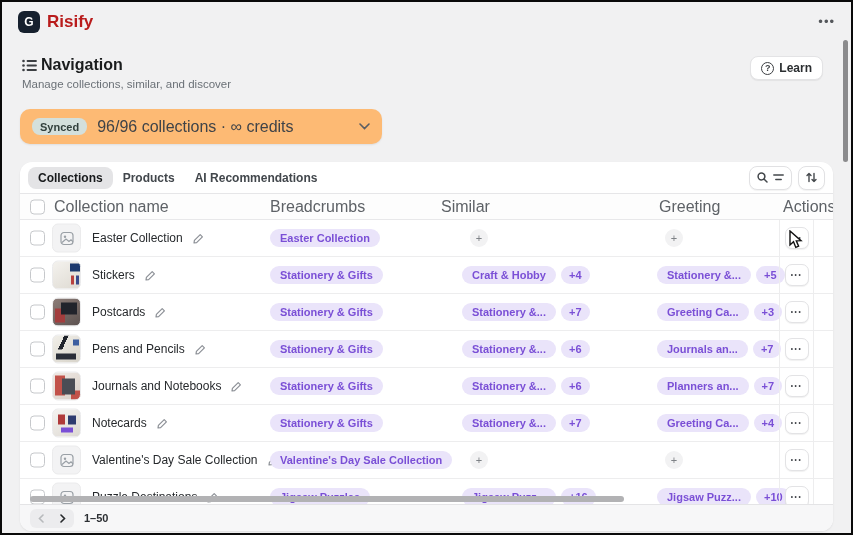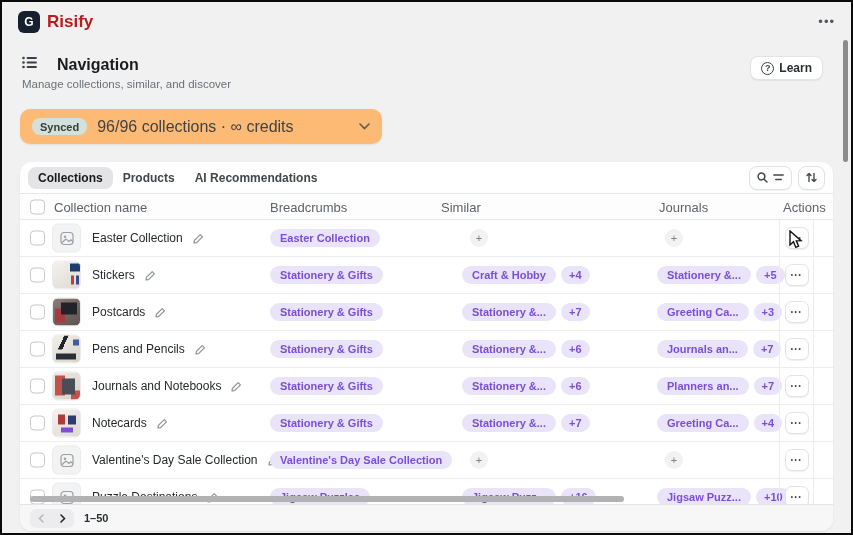--- a/index.html
+++ b/index.html
@@ -15,21 +15,21 @@
   
   .appbar { height:40px; display:flex; align-items:center; justify-content:space-between; padding:0 16px; }
   .app-id { display:flex; align-items:center; gap:7px; }
   .app-logo { width:22px; height:22px; border-radius:6px; background:#16202e; color:#fff;
     display:flex; align-items:center; justify-content:center; font-size:12px; font-weight:800; }
   .app-name { font-size:17px; font-weight:700; color:#b91c1c; }
   .appbar-kebab { color:#54575b; font-size:13px; letter-spacing:1px; cursor:pointer; line-height:8px; }
   
   .page-head { display:flex; justify-content:space-between; align-items:flex-start; padding:14px 28px 0 20px; }
   .ph-left { }
-  .title-row { display:flex; gap:20px; }
+  .title-row { display:flex; align-items:center; gap:4px; }
   .page-title { font-size:16px; font-weight:700; color:#1a1c1d; }
   .page-subtitle { font-size:11.5px; color:#6b7177; margin-top:4px; }
   .learn-btn { display:flex; align-items:center; gap:5px; background:#fff; border:1px solid #e3e3e5;
     border-radius:8px; padding:4px 10px; font-size:12px; font-weight:600; color:#2b2e31;
     box-shadow:0 1px 1px rgba(0,0,0,.06); cursor:pointer; }
   .q-circle { width:13px; height:13px; border:1.3px solid #3c3f43; border-radius:50%;
     display:flex; align-items:center; justify-content:center; font-size:9px; font-weight:700; color:#3c3f43; }
   
   .sync-card { position:absolute; left:18px; top:107px; width:362px; height:35px; background:#fdba74;
     border-radius:10px; box-shadow:0 1px 2px rgba(0,0,0,.08); display:flex; align-items:center;
@@ -42,21 +42,21 @@
   .table-card { position:absolute; left:18px; top:160px; right:18px; bottom:2px; background:#fff;
     border-radius:12px; box-shadow:0 1px 2px rgba(0,0,0,.08); overflow:hidden; }
   .tabs-bar { height:32px; display:flex; align-items:center; padding:0 8px; border-bottom:1px solid #e6e6e8; }
   .tab { font-size:12px; font-weight:600; color:#42474c; padding:4px 10px; border-radius:8px; cursor:pointer; }
   .tab.active { background:#e4e4e6; color:#17191b; font-weight:700; }
   .tabs-tools { margin-left:auto; display:flex; gap:6px; align-items:center; }
   .tool-btn { display:flex; align-items:center; gap:5px; background:#fff; border:1px solid #e1e1e3;
     border-radius:8px; height:24px; padding:0 7px; box-shadow:0 1px 1px rgba(0,0,0,.05); cursor:pointer; color:#44484c; }
   
   .thead { position:relative; height:26px; border-bottom:1px solid #e8e8ea; background:#fdfdfd; }
-  .thead .hlabel { position:absolute; top:50%; transform:translateY(-50%); font-size:13px; color:#5e6267; }
+  .thead .hlabel { position:absolute; top:50%; transform:translateY(-50%); font-size:16px; color:#5e6267; }
   .h-name { left:34px; } .h-crumb { left:250px; } .h-sim { left:421px; } .h-disc { left:639px; } .h-act { left:763px; }
   .thead .checkbox { position:absolute; left:10px; top:50%; transform:translateY(-50%); }
   .thead::after, .row .act-cell { }
   
   .row { position:relative; height:37px; border-bottom:1px solid #ededee; background:#fff; }
   .cell { position:absolute; top:50%; transform:translateY(-50%); display:flex; align-items:center; }
   .checkbox { width:15px; height:15px; border:1.5px solid #c6c8cb; border-radius:4px; background:#fff; cursor:pointer; display:inline-block; }
   .c-check { left:10px; }
   .c-thumb { left:32px; }
   .thumb { width:29px; height:29px; border-radius:6px; background:#f3f3f4; border:1px solid #ebebec;
@@ -188,21 +188,21 @@
           </svg>
       </span>
     </span>
   </div>
 
   <div class="thead">
     <span class="checkbox"></span>
     <span class="hlabel h-name">Collection name</span>
     <span class="hlabel h-crumb">Breadcrumbs</span>
     <span class="hlabel h-sim">Similar</span>
-    <span class="hlabel h-disc">Journals</span>
+    <span class="hlabel h-disc">Greeting</span>
     <span class="hlabel h-act">Actions</span>
   </div>
 
   <div>
       <div class="row">
     <span class="cell c-check">
           <span class="checkbox"></span>
         </span>
     <span class="cell c-thumb">
       <span class="thumb">

